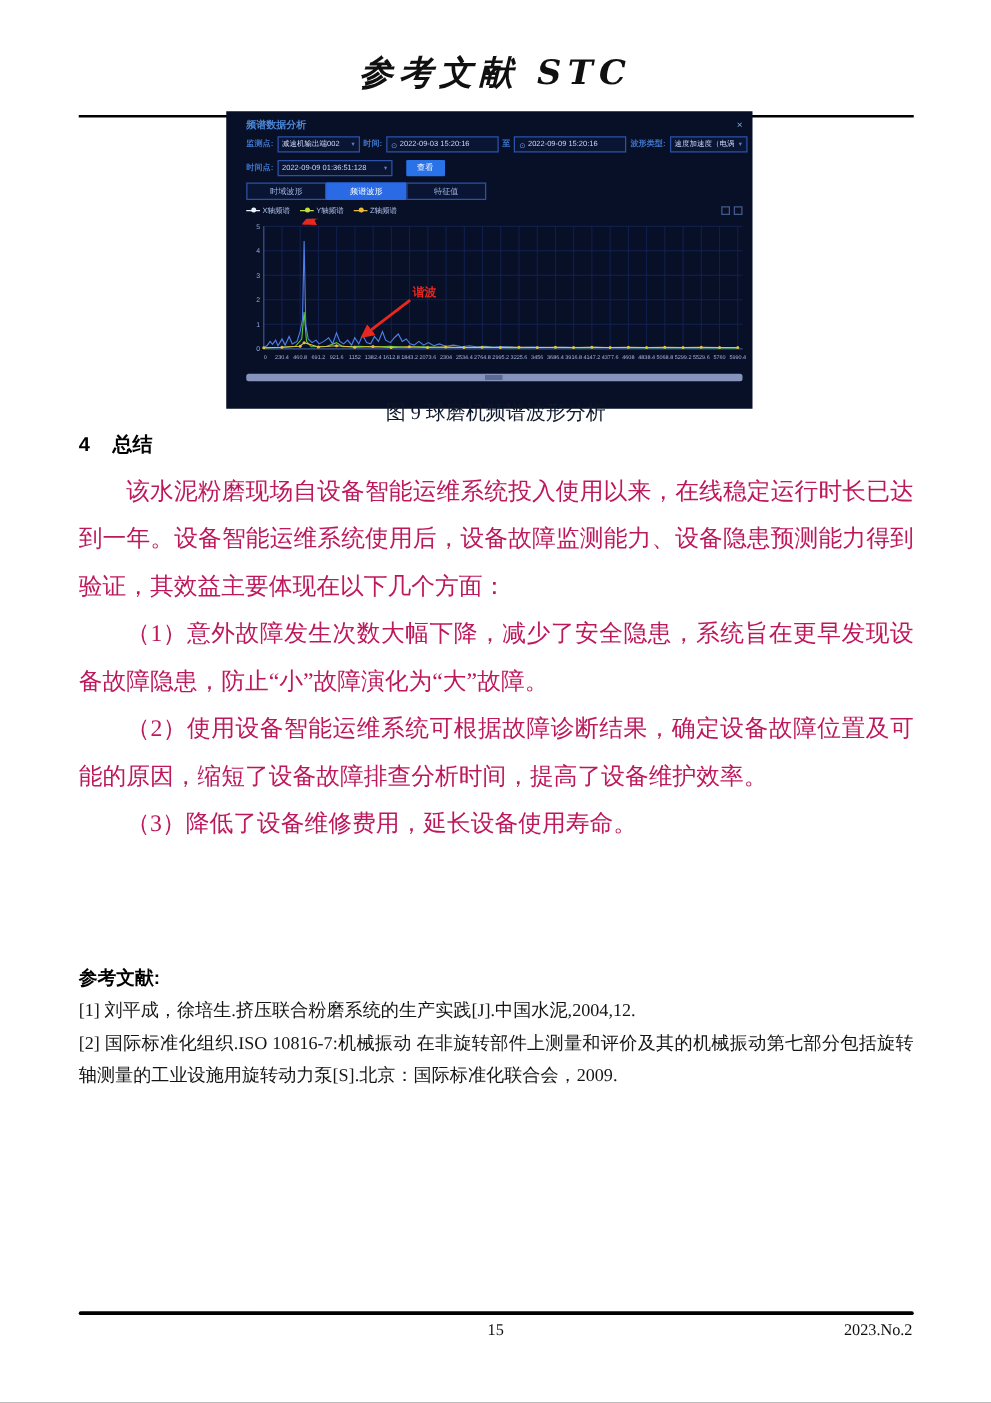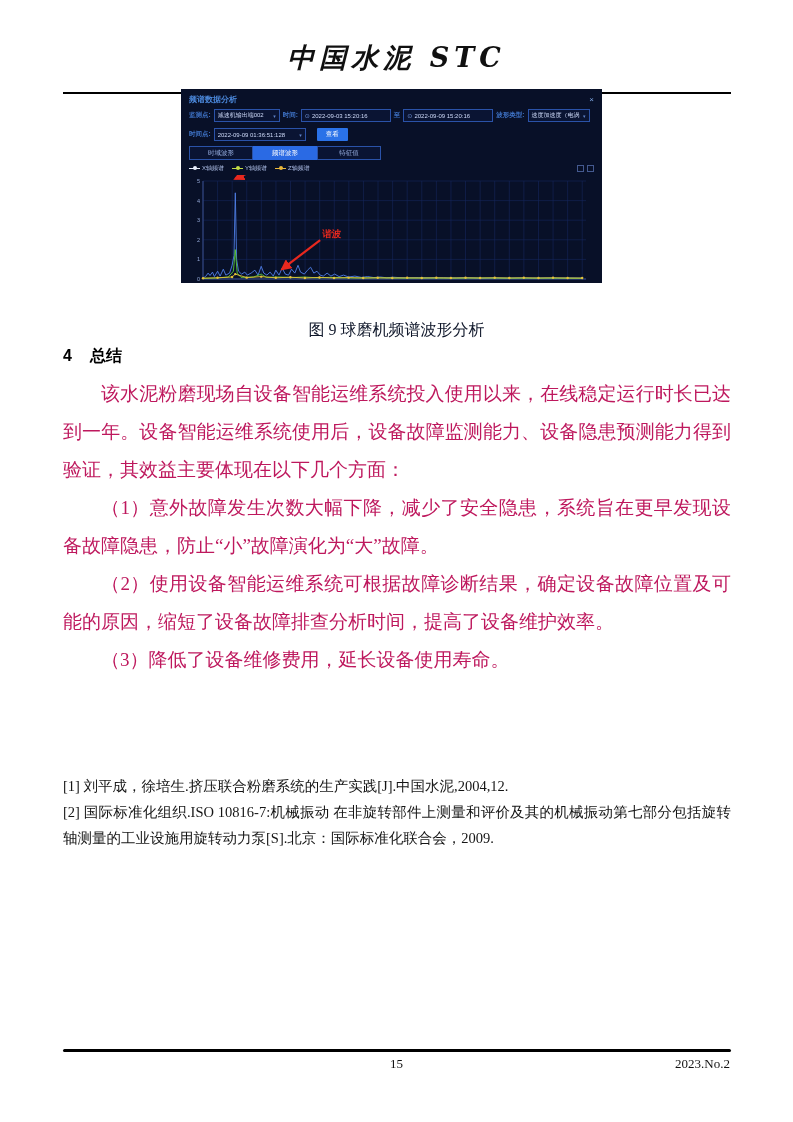--- a/index.html
+++ b/index.html
@@ -8,23 +8,23 @@
   
   .journal-header{position:absolute;top:40px;left:0;width:100%;text-align:center;
       font-family:"DejaVu Serif",serif;font-style:italic;font-weight:bold;
       font-size:27px;letter-spacing:5px;color:#101010;}
   .header-rule{position:absolute;top:92px;left:63px;width:668px;height:2px;background:#000;}
   .footer-rule{position:absolute;top:1049px;left:63px;width:668px;height:3px;background:#000;border-radius:2px;}
   .footer-page{position:absolute;top:1056px;left:0;width:100%;text-align:center;
       font-size:13px;font-family:"Liberation Serif",serif;}
   .footer-issue{position:absolute;top:1056px;right:63px;font-size:13px;font-family:"Liberation Serif",serif;text-align:right;}
   
-  .ui-panel{position:absolute;left:181px;top:89px;width:421px;height:194px;
+  .ui-panel{position:absolute;left:181px;top:89px;width:421px;height:238px;
       background:#081028;font-family:"Liberation Sans",sans-serif;color:#c6d4f5;
-      box-sizing:border-box;padding:4px 8px 2px 8px;overflow:hidden;}
+      box-sizing:border-box;padding:4px 8px 2px 16px;overflow:hidden;}
   .ui-titlebar{display:flex;justify-content:space-between;align-items:center;height:13px;}
   .ui-title{font-size:8px;font-weight:bold;color:#4a86d8;}
   .ui-close{font-size:8px;color:#7ea6e0;cursor:pointer;line-height:8px;}
   .ui-row{display:flex;align-items:center;height:19px;gap:3px;white-space:nowrap;}
   .ui-label{font-size:6.5px;color:#3f74c8;font-weight:bold;flex:none;}
   .ui-box{box-sizing:border-box;height:13px;border:1px solid #2a52a8;background:#0a1433;
       color:#cdd9f8;font-size:6px;display:flex;align-items:center;padding:0 3px;gap:2px;flex:none;overflow:hidden;}
   .ui-caret{color:#5f83c8;font-size:5px;margin-left:auto;}
   .clock{color:#6f93d8;font-size:6px;}
   .ui-btn{box-sizing:border-box;height:13px;background:#2a72e8;color:#fff;border:none;
@@ -55,21 +55,21 @@
       font-size:15px;margin:0 0 4px 0;color:#000;}
   .refs p{margin:0;font-size:14.5px;line-height:26px;text-align:justify;text-indent:0;color:#151515;}
   
   .ui-chart{display:block;}
 </style>
 </head>
 <body>
 
 <div class="page">
 
-  <div class="journal-header">中国水泥 STC</div>
+  <div class="journal-header">参考文献 STC</div>
   <div class="header-rule"></div>
 
   <div class="ui-panel">
     <div class="ui-titlebar">
       <span class="ui-title">频谱数据分析</span>
       <span class="ui-close">×</span>
     </div>
 
     <div class="ui-row">
       <span class="ui-label">监测点:</span>
@@ -260,20 +260,21 @@
   <div class="doc">
     <h2 class="sec-heading"><span class="num">4</span><span>总结</span></h2>
     <div id="paragraphs">
         <p>该水泥粉磨现场自设备智能运维系统投入使用以来，在线稳定运行时长已达到一年。设备智能运维系统使用后，设备故障监测能力、设备隐患预测能力得到验证，其效益主要体现在以下几个方面：</p>
         <p>（1）意外故障发生次数大幅下降，减少了安全隐患，系统旨在更早发现设备故障隐患，防止“小”故障演化为“大”故障。</p>
         <p>（2）使用设备智能运维系统可根据故障诊断结果，确定设备故障位置及可能的原因，缩短了设备故障排查分析时间，提高了设备维护效率。</p>
         <p>（3）降低了设备维修费用，延长设备使用寿命。</p>
       </div>
 
     <div class="refs">
+      <h3 class="refs-heading">参考文献:</h3>
       <div id="ref-items">
           <p>[1]  刘平成，徐培生.挤压联合粉磨系统的生产实践[J].中国水泥,2004,12.</p>
           <p>[2]  国际标准化组织.ISO 10816-7:机械振动 在非旋转部件上测量和评价及其的机械振动第七部分包括旋转轴测量的工业设施用旋转动力泵[S].北京：国际标准化联合会，2009.</p>
         </div>
     </div>
   </div>
 
   <div class="footer-rule"></div>
   <div class="footer-page">15</div>
   <div class="footer-issue">2023.No.2</div>

